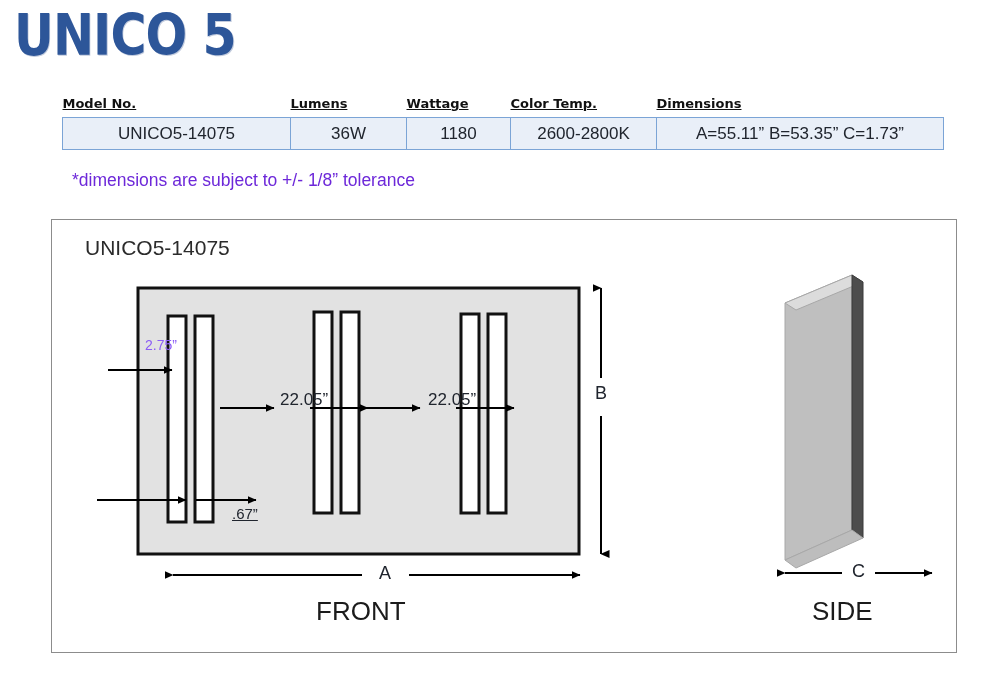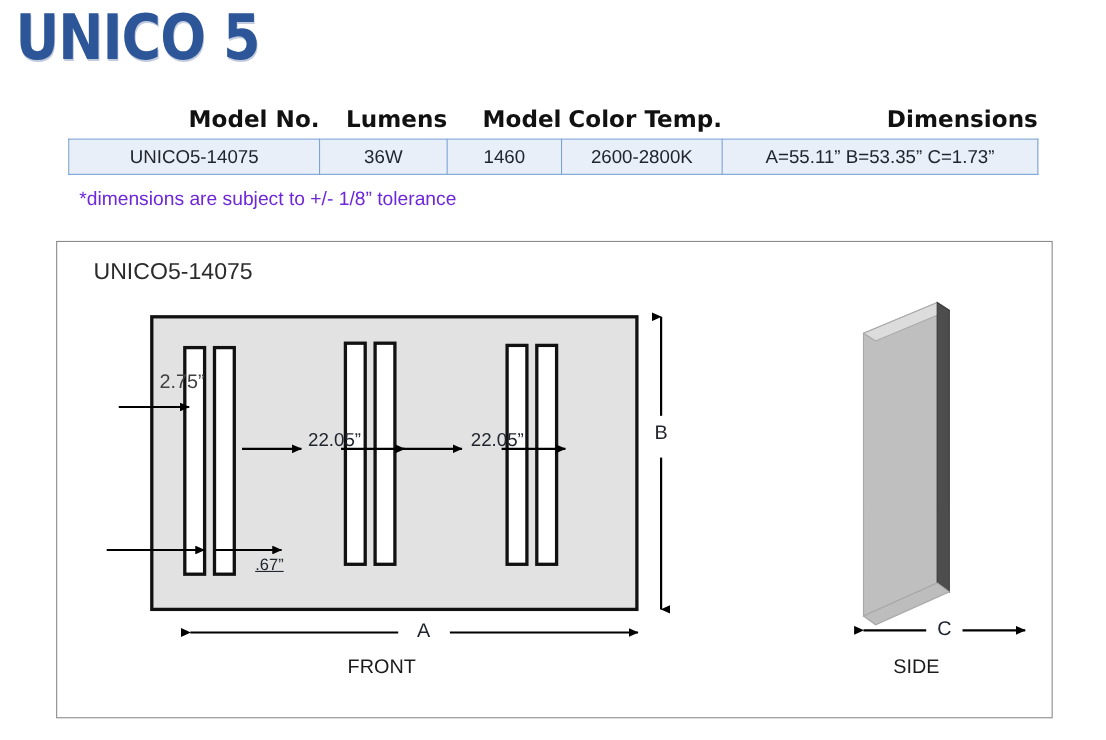--- a/index.html
+++ b/index.html
@@ -38,28 +38,29 @@
   #spec-table {
     position: absolute;
     left: 62px;
     top: 96px;
     width: 881px;
     border-collapse: collapse;
     table-layout: fixed;
   }
   #spec-table th {
     font-family: "DejaVu Sans", sans-serif;
-    font-size: 21px;
+    font-size: 13px;
     font-weight: bold;
     color: #111111;
     padding: 0 0 6px 0;
-    text-align: right;
+    text-align: left;
     border: none;
     background: transparent;
     white-space: nowrap;
+    text-decoration: underline;
   }
   #spec-table td {
     font-family: "Liberation Sans", sans-serif;
     font-size: 17px;
     color: #20252e;
     text-align: center;
     background: #e9eff8;
     border: 1px solid #7ba4d6;
     height: 31px;
     padding: 0 4px;
@@ -106,48 +107,48 @@
     position: absolute;
     left: 0;
     top: 0;
     width: 906px;
     height: 434px;
     display: block;
   }
   .view-caption {
     position: absolute;
     font-family: "Liberation Sans", sans-serif;
-    font-size: 18px;
+    font-size: 26px;
     color: #1b1b1b;
     white-space: nowrap;
     text-align: center;
   }
   #front-caption { left: 264px; top: 376px; }
   #side-caption  { left: 760px; top: 376px; }
 </style>
 </head>
 <body>
 
 <div id="brand-title">UNICO 5</div>
 
 <table id="spec-table">
   <thead>
     <tr>
       <th class="col-model">Model No.</th>
       <th class="col-watt">Lumens</th>
-      <th class="col-lumens">Model</th>
+      <th class="col-lumens">Wattage</th>
       <th class="col-temp">Color Temp.</th>
       <th class="col-dims">Dimensions</th>
     </tr>
   </thead>
   <tbody>
     <tr>
       <td>UNICO5-14075</td>
       <td>36W</td>
-      <td>1460</td>
+      <td>1180</td>
       <td>2600-2800K</td>
       <td>A=55.11”   B=53.35” C=1.73”</td>
     </tr>
   </tbody>
 </table>
 
 <div id="tolerance-note">*dimensions are subject to +/- 1/8” tolerance</div>
 
 <div id="drawing-container">
 
@@ -207,21 +208,21 @@
       <polygon points="733,83 800,55 800,310 733,340" fill="#bfbfbf" stroke="#a8a8a8" stroke-width="1"></polygon>
       <polygon points="733,83 800,55 811,62 744,90" fill="#dcdcdc" stroke="#a8a8a8" stroke-width="1"></polygon>
       <polygon points="800,55 811,62 811,318 800,310" fill="#4d4d4d" stroke="#3a3a3a" stroke-width="1"></polygon>
       <polygon points="733,340 800,310 811,318 744,348" fill="#bdbdbd" stroke="#a8a8a8" stroke-width="1"></polygon>
     </g>
 
     <line x1="790" y1="353" x2="733" y2="353" stroke="#000000" stroke-width="2" marker-end="url(#ah-left)"></line>
     <line x1="823" y1="353" x2="880" y2="353" stroke="#000000" stroke-width="2" marker-end="url(#ah-right)"></line>
   </svg>
 
-  <div style="position:absolute;left:93px;top:117px;font-size:18px;color:#404040;white-space:nowrap;">2.75”</div>
+  <div style="position:absolute;left:93px;top:117px;font-size:14px;color:#8b5cf6;white-space:nowrap;">2.75”</div>
 
   <div style="position:absolute;left:228px;top:170px;font-size:17px;color:#20252e;white-space:nowrap;">22.05”</div>
 
   <div style="position:absolute;left:376px;top:170px;font-size:17px;color:#20252e;white-space:nowrap;">22.05”</div>
 
   <div style="position:absolute;left:180px;top:285px;font-size:15px;color:#20252e;white-space:nowrap;text-decoration:underline;">.67”</div>
 
   <div style="position:absolute;left:543px;top:163px;font-size:18px;color:#20252e;">B</div>
 
   <div style="position:absolute;left:327px;top:343px;font-size:18px;color:#20252e;">A</div>

